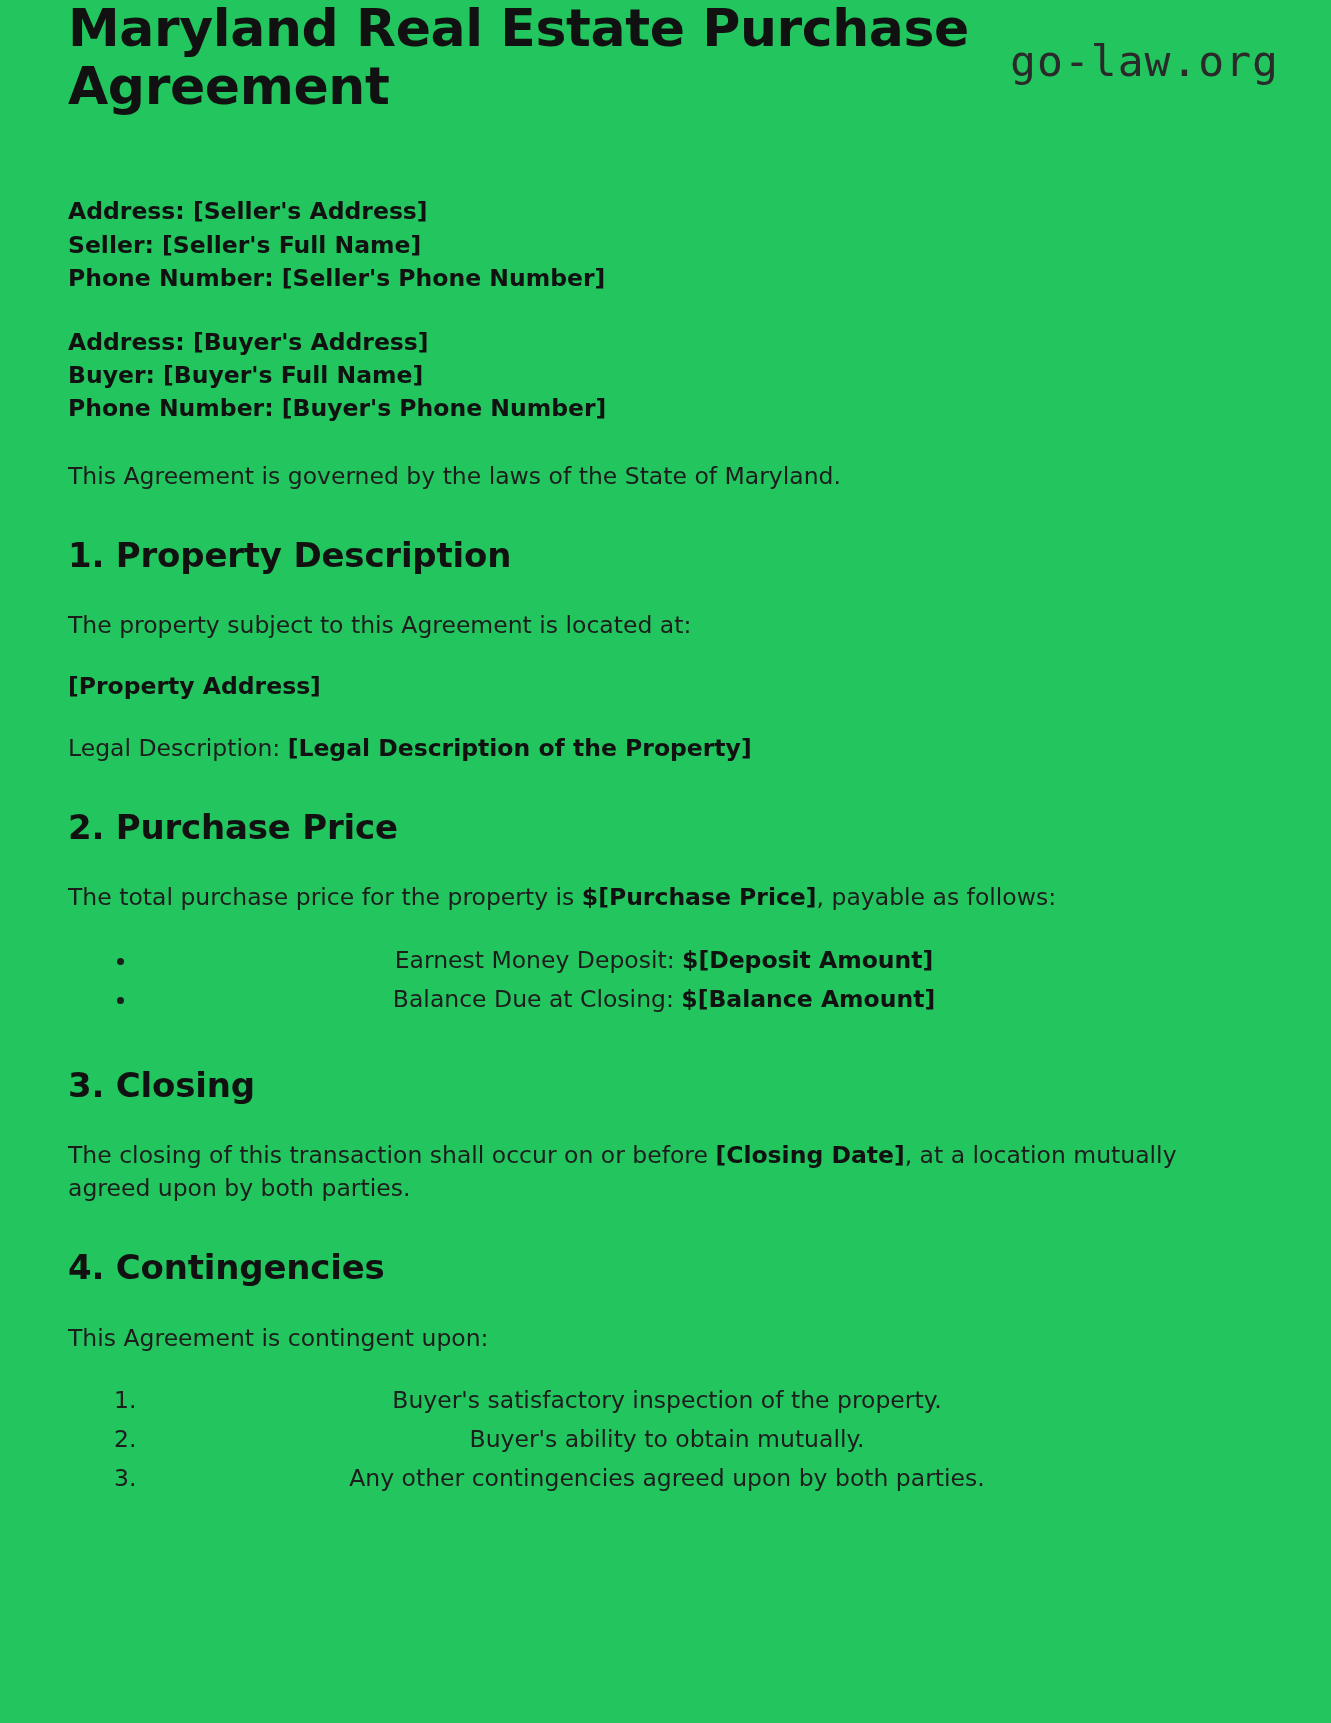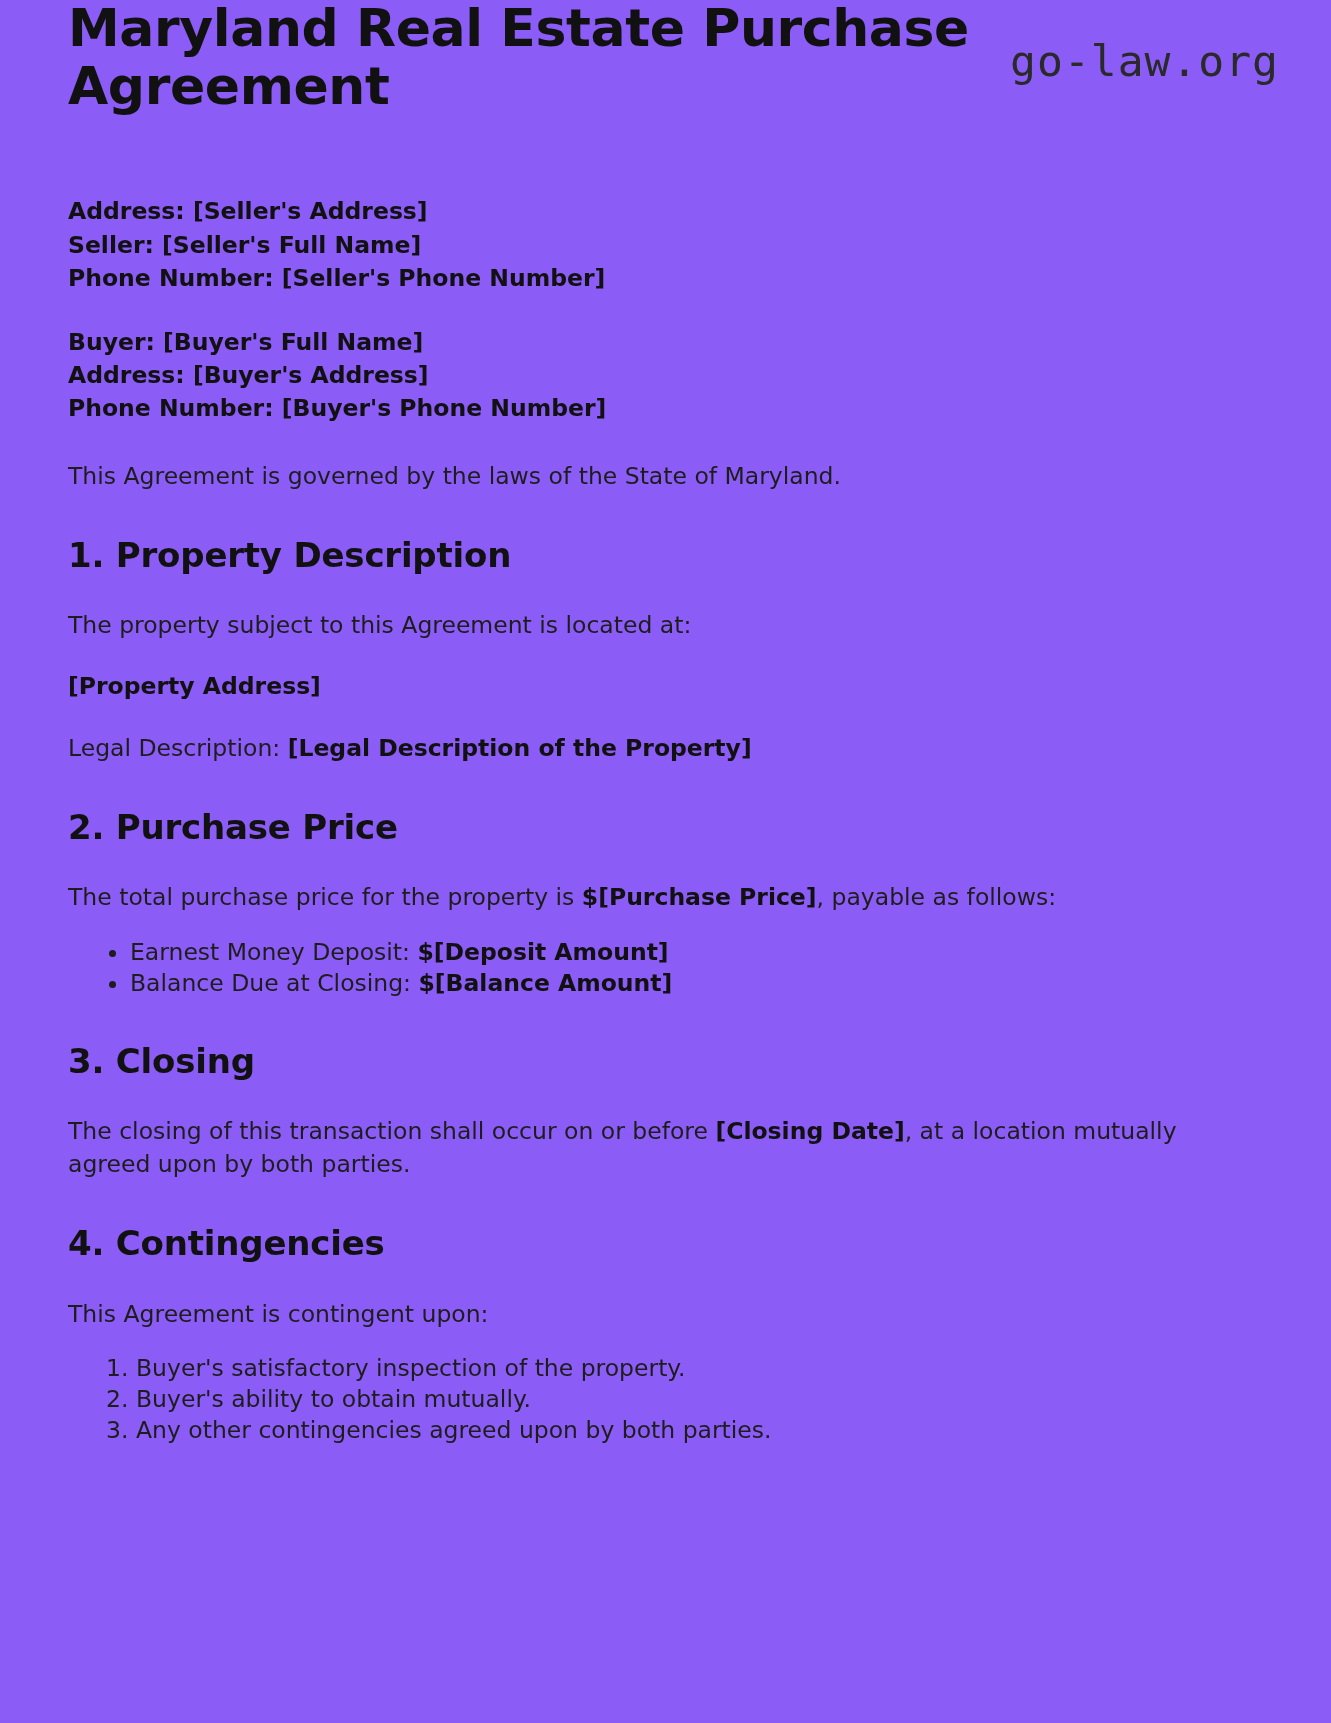--- a/index.html
+++ b/index.html
@@ -4,21 +4,21 @@
 <style>
   html, body {
     margin: 0;
     padding: 0;
     background: #ffffff;
   }
   .page {
     position: relative;
     width: 1331px;
     height: 1723px;
-    background: #8b5cf6;
+    background: #22c55e;
     box-sizing: border-box;
     padding: 0;
     overflow: hidden;
     font-family: "DejaVu Sans", "Liberation Sans", sans-serif;
     color: #1a1a1a;
   }
   .content {
     position: absolute;
     left: 68px;
     top: 0;
@@ -71,22 +71,23 @@
     color: #111111;
   }
   ul.bullets, ol.numbers {
     margin: 0;
     padding-left: 62px;
     font-size: 23.5px;
     line-height: 1.32;
     color: #1d1d1d;
   }
   ul.bullets li, ol.numbers li {
-    margin: 0;
+    margin: 8px;
     padding: 0;
+    text-align: center;
   }
   ol.numbers {
     padding-left: 68px;
   }
   .sp-22 { height: 22px; }
   .sp-28 { height: 28px; }
   .sp-30 { height: 30px; }
   .sp-34 { height: 34px; }
   .sp-42 { height: 42px; }
   .sp-46 { height: 46px; }
@@ -109,22 +110,22 @@
 
     <div>
       <p class="block-party">Address: [Seller's Address]</p>
       <p class="block-party">Seller: [Seller's Full Name]</p>
       <p class="block-party">Phone Number: [Seller's Phone Number]</p>
     </div>
 
     <div class="sp-30"></div>
 
     <div>
+      <p class="block-party">Address: [Buyer's Address]</p>
       <p class="block-party">Buyer: [Buyer's Full Name]</p>
-      <p class="block-party">Address: [Buyer's Address]</p>
       <p class="block-party">Phone Number: [Buyer's Phone Number]</p>
     </div>
 
     <div class="sp-34"></div>
 
     <p class="body-text">This Agreement is governed by the laws of the State of Maryland.</p>
 
     <div class="sp-42"></div>
 
     <h2 class="section-title">1. Property Description</h2>

